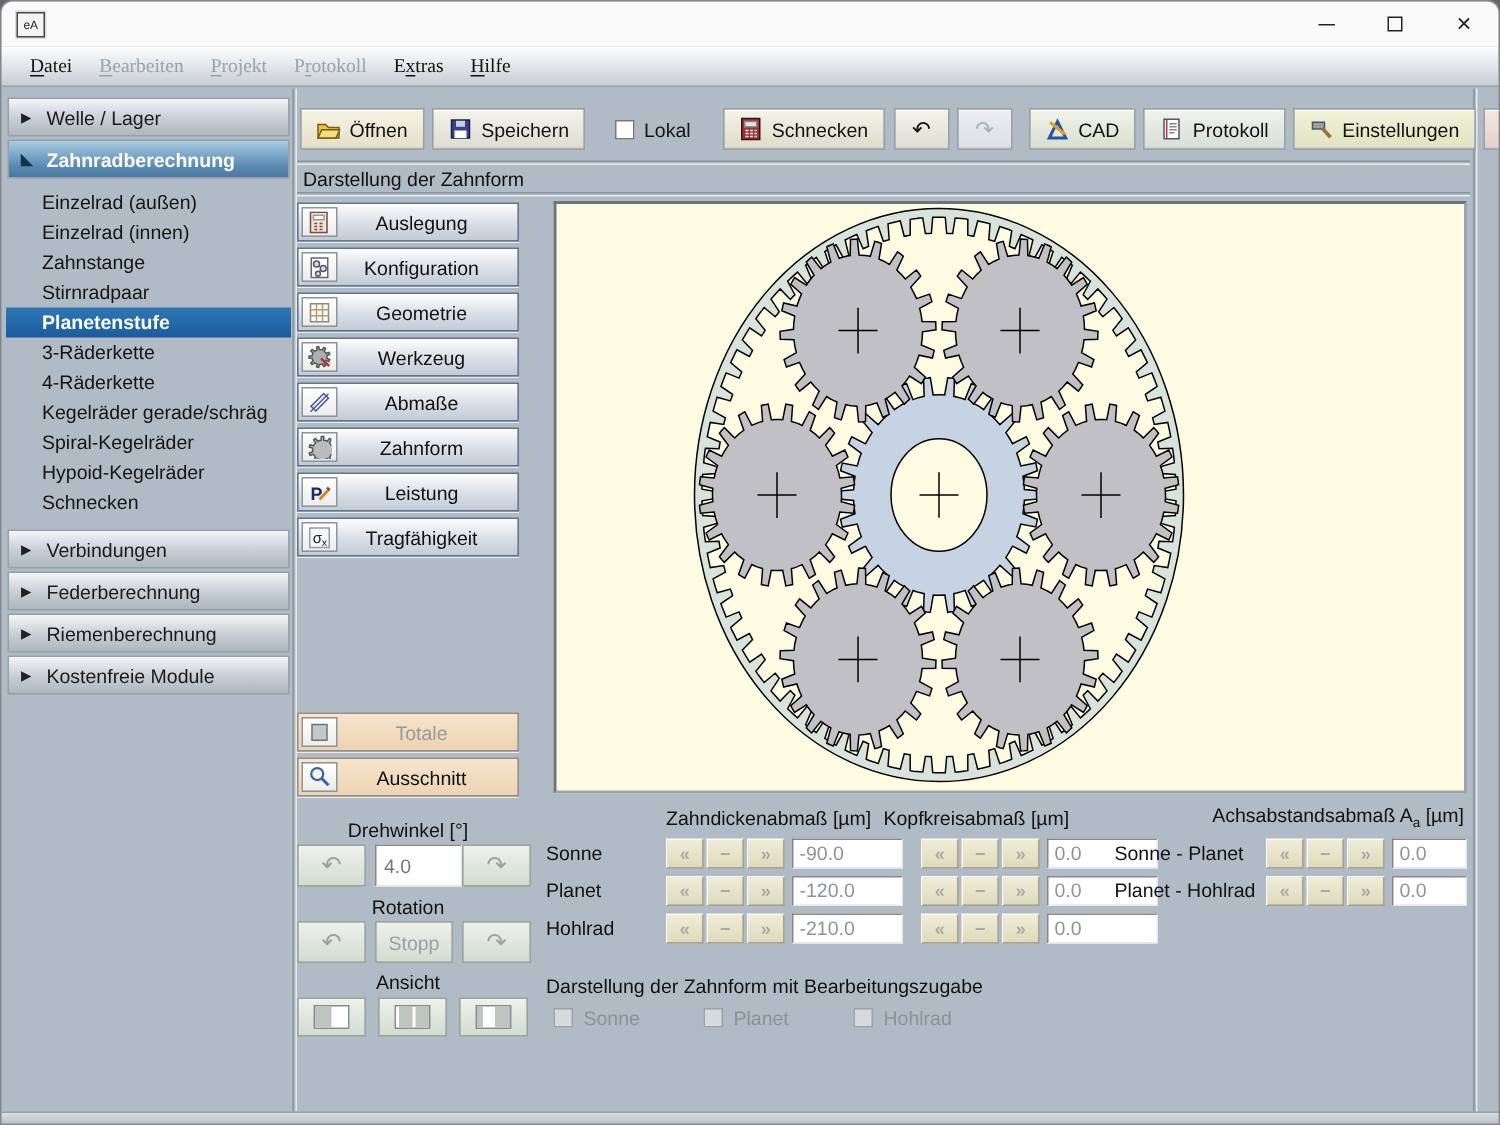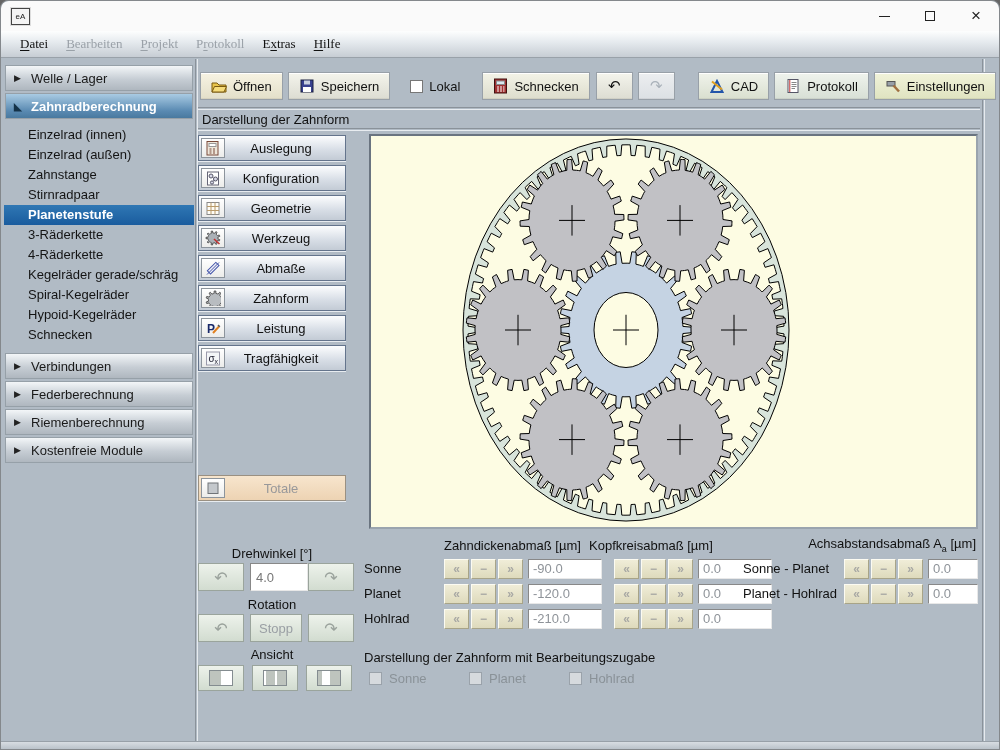--- a/index.html
+++ b/index.html
@@ -147,22 +147,22 @@
   <div class="sidebar">
     <div class="acc-header">
       <span class="tri">▶</span>
       <span>Welle / Lager</span>
     </div>
     <div class="acc-header blue">
       <span class="tri">◣</span>
       <span>Zahnradberechnung</span>
     </div>
     <ul class="acc-items">
+      <li>Einzelrad (außen)</li>
       <li>Einzelrad (innen)</li>
-      <li>Einzelrad (außen)</li>
       <li>Zahnstange</li>
       <li>Stirnradpaar</li>
       <li class="selected">Planetenstufe</li>
       <li>3-Räderkette</li>
       <li>4-Räderkette</li>
       <li>Kegelräder gerade/schräg</li>
       <li>Spiral-Kegelräder</li>
       <li>Hypoid-Kegelräder</li>
       <li>Schnecken</li>
     </ul>
@@ -211,21 +211,21 @@
           <path d="M4 9h2M7 9h2M10 9h1.5M4 11h2M7 11h2M10 11h1.5M4 13h2M7 13h2M10 13h1.5" stroke="#FFF"></path>
         </svg>
       <span>Schnecken</span>
     </button>
     <button class="tb small" style="margin-left:6px">
         <span>↶</span>
       </button>
     <button class="tb small disabled" style="margin-left:5px">
         <span>↷</span>
       </button>
-    <button class="tb cad" style="margin-left:23px">
+    <button class="tb cad" style="margin-left:11px">
       <svg width="16" height="16">
           <path d="M2.5 14 L8 3 L13.5 14 Z" fill="none" stroke="#2255AA" stroke-width="2"></path>
           <path d="M3 3.5 L13 11.5" stroke="#E0A020" stroke-width="2"></path>
         </svg>
       <span>CAD</span>
     </button>
     <button class="tb prot" style="margin-left:5px">
       <svg width="16" height="16">
           <rect x="3" y="1.5" width="10" height="13" fill="#FFF" stroke="#556"></rect>
           <path d="M4.8 2v12" stroke="#C03030"></path>
@@ -333,20 +333,29 @@
     <span class="lbl">Tragfähigkeit</span>
   </button>
 
   <button class="nav-btn peach disabled" style="top:474px">
     <span class="ic">
         <svg width="16" height="15">
           <rect x="3" y="2" width="10" height="10.5" fill="#C4C8CC" stroke="#707478"></rect>
         </svg>
       </span>
     <span class="lbl">Totale</span>
+  </button>
+  <button class="nav-btn peach" style="top:504px">
+    <span class="ic">
+        <svg width="16" height="16">
+          <circle cx="6.5" cy="6" r="4" fill="#F8F4E0" stroke="#3A62A8" stroke-width="1.5"></circle>
+          <path d="M9.5 9 L14 13.5" stroke="#3A62A8" stroke-width="2"></path>
+        </svg>
+      </span>
+    <span class="lbl">Ausschnitt</span>
   </button>
 
   <div class="ctl-label" style="top:545px">Drehwinkel [°]</div>
   <button class="sage" style="left:197px;top:562px;width:46px">
       <span>↶</span>
     </button>
   <input class="num-input" style="left: 249px; top: 562px; width: 58px;" value="4.0">
   <button class="sage" style="left:307px;top:562px;width:46px">
       <span>↷</span>
     </button>

